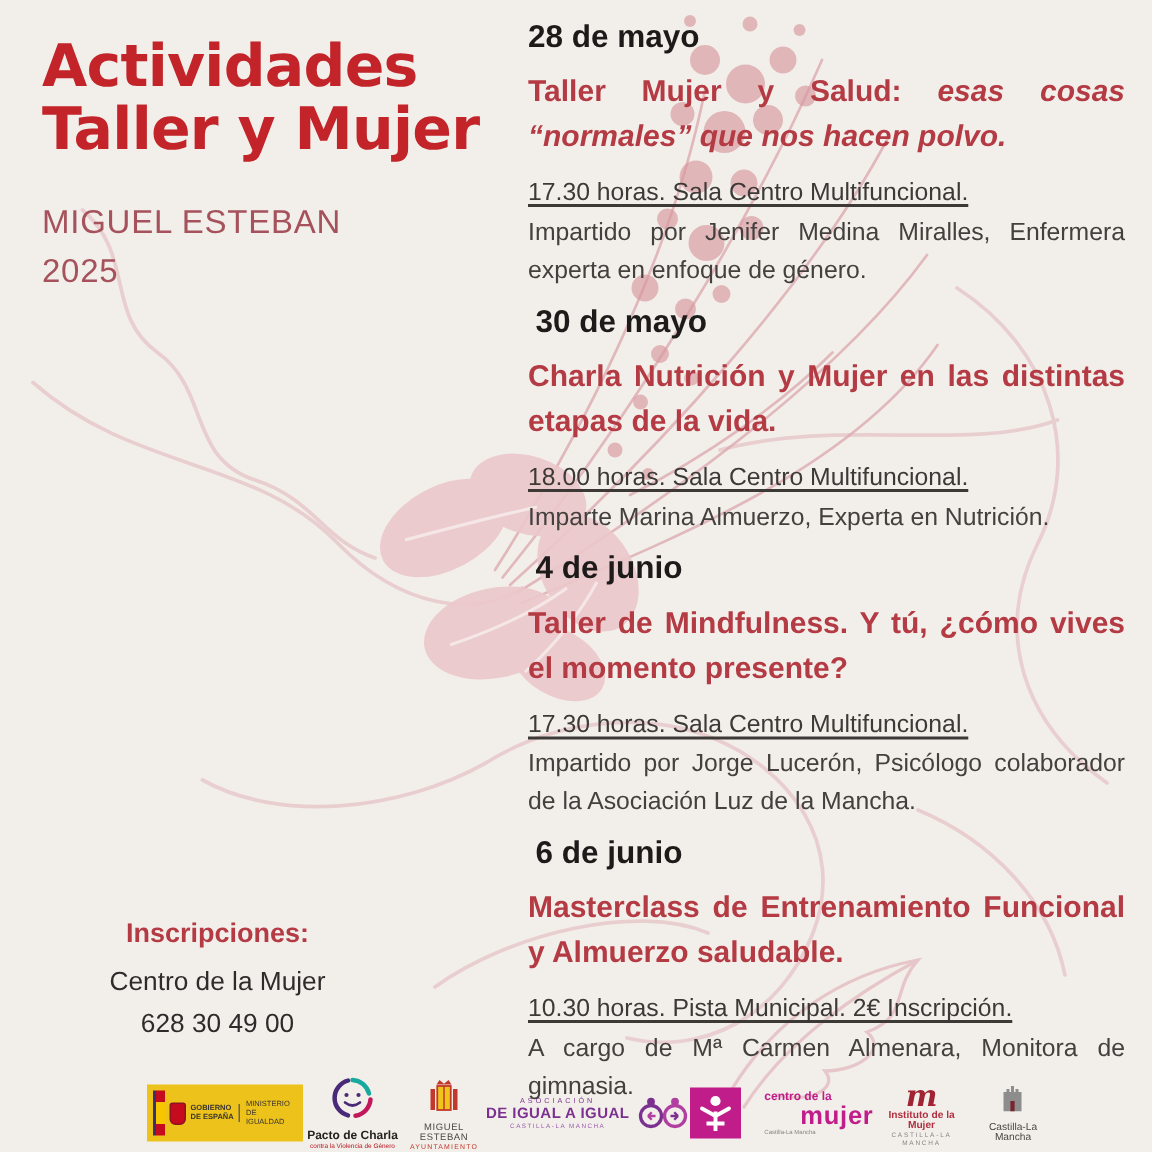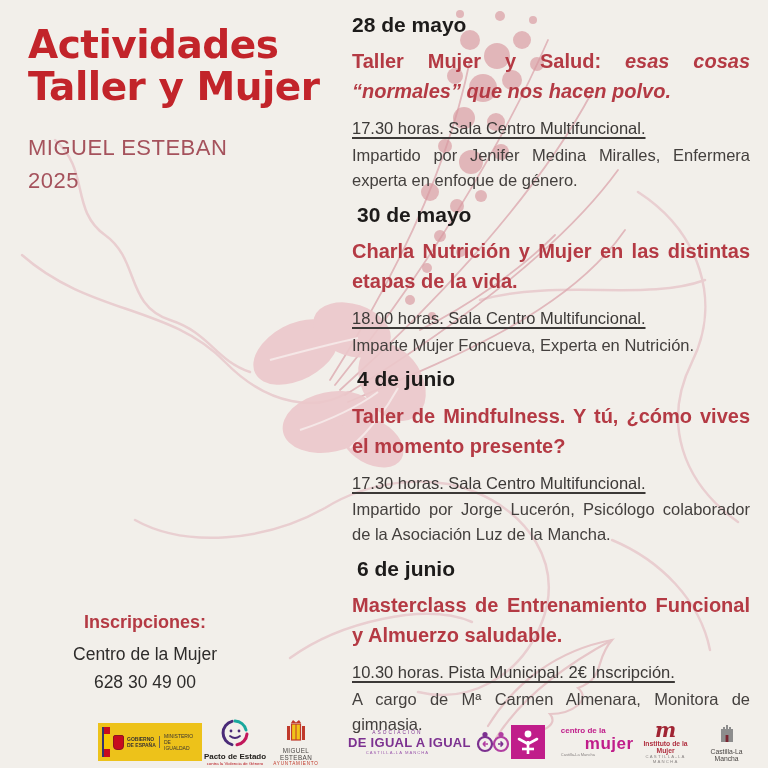--- a/index.html
+++ b/index.html
@@ -63,21 +63,21 @@
   .pacto-title { font-size:8px; font-weight:bold; color:#24211e; margin-top:1px; }
   .pacto-sub { font-size:4.3px; color:#b5121b; }
 
   .logo-me { width:56px; text-align:center; }
   .me-title { font-size:6.3px; color:#4a4644; letter-spacing:0.4px; margin-top:1px; }
   .me-sub { font-size:4.6px; color:#c0392b; letter-spacing:0.8px; }
 
   .logo-igual { display:flex; align-items:center; gap:4px; }
   .igual-text { text-align:center; color:#7c3190; }
   .igual-top { font-size:4.8px; letter-spacing:2px; }
-  .igual-title { font-size:13px; font-weight:bold; letter-spacing:0.3px;margin-left:24px; }
+  .igual-title { font-size:10px; font-weight:bold; letter-spacing:0.3px; }
   .igual-sub { font-size:4.2px; letter-spacing:1px; color:#9b59ad; }
 
   .logo-cm { display:flex; align-items:center; gap:16px; }
   .cm-box { width:34px; height:34px; background:#c01d8a; display:flex; align-items:center; justify-content:center; }
   .cm-text { color:#c01d8a; line-height:1; }
   .cm-small { font-size:8px; font-weight:bold; }
   .cm-big { font-size:17px; font-weight:bold; letter-spacing:0.5px;padding-left:24px; }
   .cm-sub { font-size:4px; color:#8a8584; margin-top:1px; }
 
   .logo-im { text-align:center; width:64px; }
@@ -184,21 +184,21 @@
       <div class="event-detail">Impartido por Jenifer Medina Miralles, Enfermera experta en enfoque de género.</div>
     </article>
 
     <article class="event">
       <div class="event-date">30 de mayo</div>
       <div class="event-title">
         <span>Charla Nutrición y Mujer en las distintas etapas de la vida.</span>
         <span class="em"></span>
       </div>
       <div><span class="event-time">18.00 horas. Sala Centro Multifuncional.</span></div>
-      <div class="event-detail">Imparte Mujer Foncueva, Experta en Nutrición.</div>
+      <div class="event-detail">Imparte Marina Almuerzo, Experta en Nutrición.</div>
     </article>
 
     <article class="event">
       <div class="event-date">4 de junio</div>
       <div class="event-title">
         <span>Taller de Mindfulness. Y tú, ¿cómo vives el momento presente?</span>
         <span class="em"></span>
       </div>
       <div><span class="event-time">17.30 horas. Sala Centro Multifuncional.</span></div>
       <div class="event-detail">Impartido por Jorge Lucerón, Psicólogo colaborador de la Asociación Luz de la Mancha.</div>
@@ -235,21 +235,21 @@
 
     <div class="logo logo-pacto">
       <svg width="28" height="28" viewBox="0 0 28 28">
         <path d="M14,2 A12,12 0 0,1 25,11" stroke="#19a89d" stroke-width="3" fill="none" stroke-linecap="round"></path>
         <path d="M26,15 A12,12 0 0,1 16,25.8" stroke="#c2185b" stroke-width="3" fill="none" stroke-linecap="round"></path>
         <path d="M11,25.6 A12,12 0 0,1 11,2.4" stroke="#4a2a78" stroke-width="3" fill="none" stroke-linecap="round"></path>
         <circle cx="10" cy="12" r="1.4" fill="#4a2a78"></circle>
           <circle cx="18" cy="12" r="1.4" fill="#4a2a78"></circle>
         <path d="M9,17 Q14,21 19,17" stroke="#4a2a78" stroke-width="1.8" fill="none" stroke-linecap="round"></path>
       </svg>
-      <div class="pacto-title">Pacto de Estado</div>
+      <div class="pacto-title">Pacto de Charla</div>
       <div class="pacto-sub">contra la Violencia de Género</div>
     </div>
 
     <div class="logo logo-me">
       <svg width="20" height="24" viewBox="0 0 20 24">
         <rect x="1" y="8" width="3" height="14" fill="#c0392b"></rect>
         <rect x="16" y="8" width="3" height="14" fill="#c0392b"></rect>
         <rect x="5.5" y="6" width="9" height="16" fill="#f0c419" stroke="#c0392b" stroke-width="1.2"></rect>
         <line x1="10" y1="6" x2="10" y2="22" stroke="#c0392b" stroke-width="1"></line>
         <path d="M5,5 L7,2 L10,4.5 L13,2 L15,5 Z" fill="#c0392b"></path>

